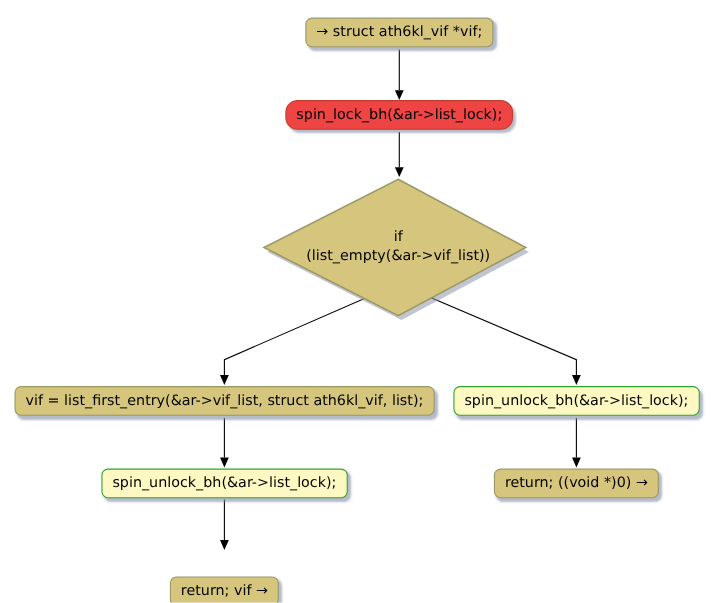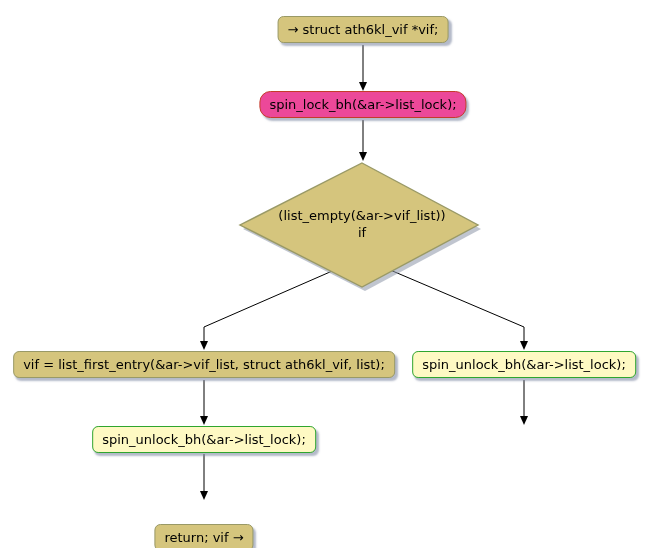--- a/index.html
+++ b/index.html
@@ -25,21 +25,21 @@
     padding: 0 9px;
     height: 25px;
     line-height: 25px;
     font-size: 13px;
     color: #000000;
     white-space: nowrap;
     text-align: center;
     box-shadow: 2.5px 3px 2px rgba(130, 140, 165, 0.6);
   }
   .node.red {
-    background: #ec4899;
+    background: #ef4444;
     border-color: #C43B2A;
     border-radius: 11px;
   }
   .node.green {
     background: #fef9c3;
     border-color: #2FA52F;
   }
   .decision-label {
     position: absolute;
     transform: translateX(-50%);
@@ -85,26 +85,27 @@
 
     <line x1="524" y1="380" x2="524" y2="416" stroke="#000000" stroke-width="1"></line>
     <polygon points="520,416 528,416 524,425" fill="#000000"></polygon>
   </svg>
 
   <div class="node" style="left:363px; top:16px;">→ struct ath6kl_vif *vif;</div>
 
   <div class="node red" style="left:363px; top:91px;">spin_lock_bh(&amp;ar-&gt;list_lock);</div>
 
   <div class="decision-label" style="left:362px; top:207px;">
+    <div>if</div>
     <div>(list_empty(&amp;ar-&gt;vif_list))</div>
-    <div>if</div>
   </div>
 
   <div class="node" style="left:204px; top:351px;">vif = list_first_entry(&amp;ar-&gt;vif_list, struct ath6kl_vif, list);</div>
 
   <div class="node green" style="left:204px; top:426px;">spin_unlock_bh(&amp;ar-&gt;list_lock);</div>
 
   <div class="node" style="left:204px; top:501px;margin-top:23px;">return; vif →</div>
 
   <div class="node green" style="left:524px; top:351px;">spin_unlock_bh(&amp;ar-&gt;list_lock);</div>
 
+  <div class="node" style="left:524px; top:426px;">return; ((void *)0) →</div>
 
 </div>
 
 </body></html>

